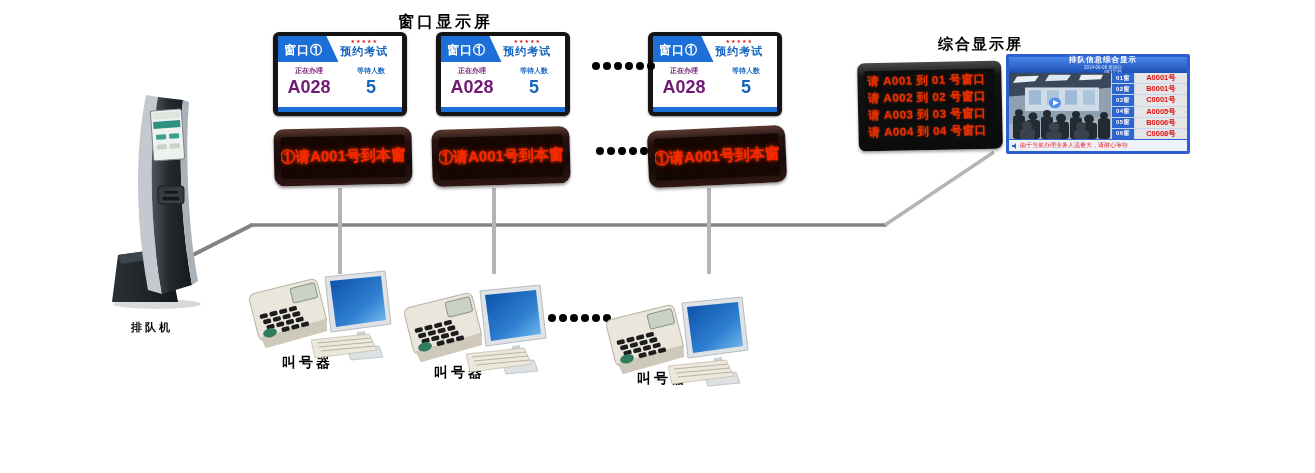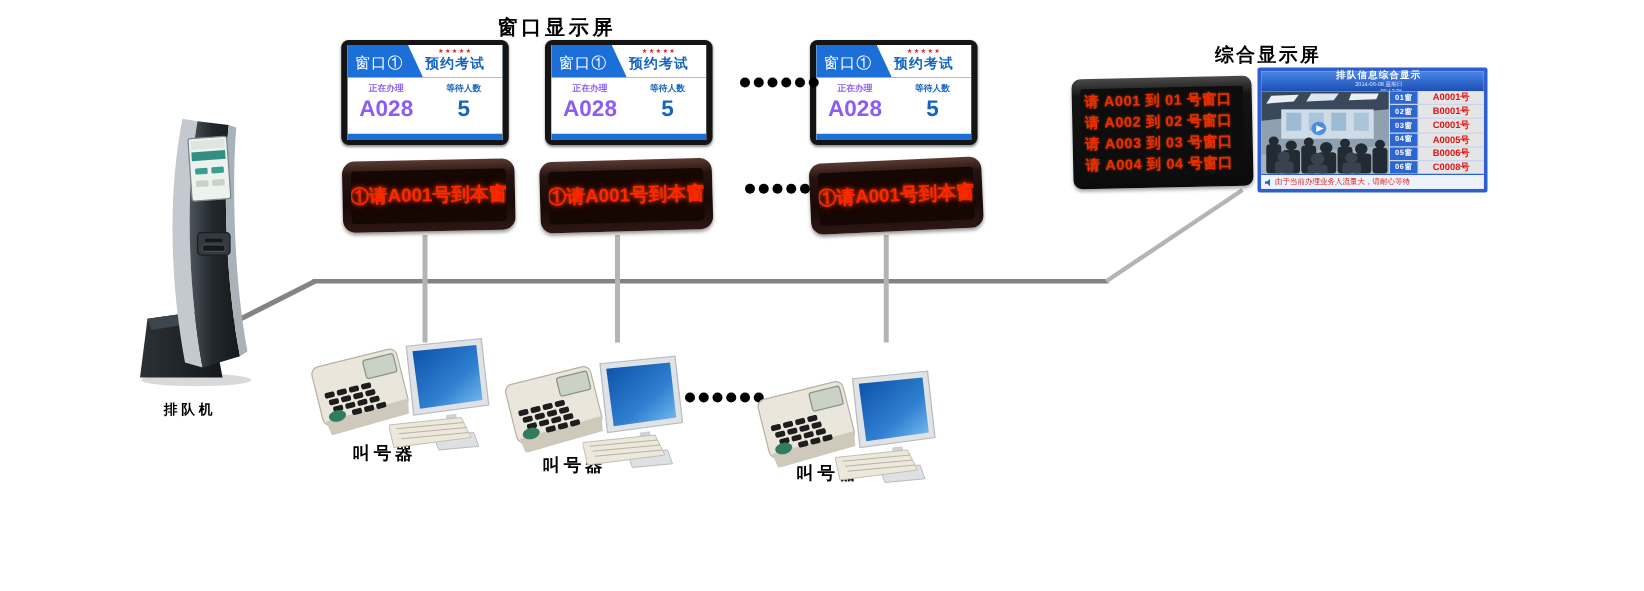--- a/index.html
+++ b/index.html
@@ -10,30 +10,30 @@
   .sec-label{position:absolute;color:#000;font-weight:bold;letter-spacing:3px;white-space:nowrap;}
 
   
   #wires{position:absolute;left:0;top:0;z-index:1;}
 
   
   .win-display{position:absolute;width:134px;height:84px;background:#141414;border-radius:6px;
     padding:4px 5px;box-sizing:border-box;box-shadow:0 1px 2px rgba(0,0,0,.45);z-index:2;}
   .wd-screen{position:relative;width:100%;height:100%;background:#ffffff;overflow:hidden;}
   .wd-header{position:relative;height:26px;background:#1b6fd6;}
-  .wd-win-name{position:absolute;left:6px;top:6px;color:#fff;font-weight:normal;font-size:12px;letter-spacing:1px;}
+  .wd-win-name{position:absolute;left:6px;top:6px;color:#fff;font-weight:bold;font-size:12px;letter-spacing:1px;}
   .wd-tab{position:absolute;right:0;top:0;width:61%;height:26px;background:#ffffff;
     clip-path:polygon(0 0,100% 0,100% 100%,16% 100%);text-align:center;}
   .wd-stars{font-size:5px;line-height:7px;color:#e02020;letter-spacing:1px;margin-top:2px;}
   .wd-service{font-size:11px;font-weight:bold;color:#1565c0;line-height:13px;letter-spacing:1px;}
   .wd-body{display:flex;height:44px;}
   .wd-col{flex:1;text-align:center;padding-top:4px;}
   .wd-sub{font-size:7px;font-weight:bold;}
   .wd-num{font-size:18px;font-weight:800;line-height:22px;}
-  .red{color:#8b5cf6;} .blue{color:#1565c0;}
+  .red{color:#701a75;} .blue{color:#1565c0;}
   .wd-strip{position:absolute;left:0;right:0;bottom:0;height:5px;background:#1b6fd6;}
 
   
   .led-panel{position:absolute;width:138px;height:57px;border-radius:10px;z-index:2;
     background:linear-gradient(180deg,#5a3a32 0%,#261311 20%,#170a08 62%,#2e1713 100%);
     box-shadow:0 2px 3px rgba(0,0,0,.4);display:flex;align-items:center;justify-content:center;}
   .led-inner{width:124px;height:42px;background:#150703;border-radius:3px;
     display:flex;align-items:center;justify-content:center;overflow:hidden;}
   .led-text{color:#ff2600;font-size:15px;font-weight:bold;white-space:nowrap;
     text-shadow:0 0 3px rgba(255,70,0,.9),0 0 7px rgba(255,40,0,.5);}
@@ -87,21 +87,21 @@
   <svg id="wires" width="1315" height="473">
     <polyline points="177,263 252,225" fill="none" stroke="#838383" stroke-width="4"></polyline>
     <polyline points="250,225 887,225" fill="none" stroke="#838383" stroke-width="3.5"></polyline>
     <polyline points="885,225 994,152" fill="none" stroke="#b4b4b4" stroke-width="3.5"></polyline>
     <line x1="340" y1="188" x2="340" y2="274" stroke="#b4b4b4" stroke-width="4"></line>
     <line x1="494" y1="188" x2="494" y2="274" stroke="#b4b4b4" stroke-width="4"></line>
     <line x1="709" y1="188" x2="709" y2="274" stroke="#b4b4b4" stroke-width="4"></line>
   </svg>
 
   <div class="sec-label" style="left:398px;top:12px;font-size:16px;">窗口显示屏</div>
-  <div class="sec-label" style="left:972px;top:35px;font-size:15px;letter-spacing:2px;">综合显示屏</div>
+  <div class="sec-label" style="left:938px;top:35px;font-size:15px;letter-spacing:2px;">综合显示屏</div>
   <div class="sec-label" style="left:131px;top:320px;font-size:11px;">排队机</div>
   <div class="sec-label" style="left:282px;top:354px;font-size:14px;">叫号器</div>
   <div class="sec-label" style="left:434px;top:364px;font-size:14px;">叫号器</div>
   <div class="sec-label" style="left:637px;top:370px;font-size:14px;">叫号器</div>
 
   <div class="win-display" style="left:273px;top:32px;">
     <div class="wd-screen">
       <div class="wd-header">
         <span class="wd-win-name">窗口①</span>
         <div class="wd-tab">

